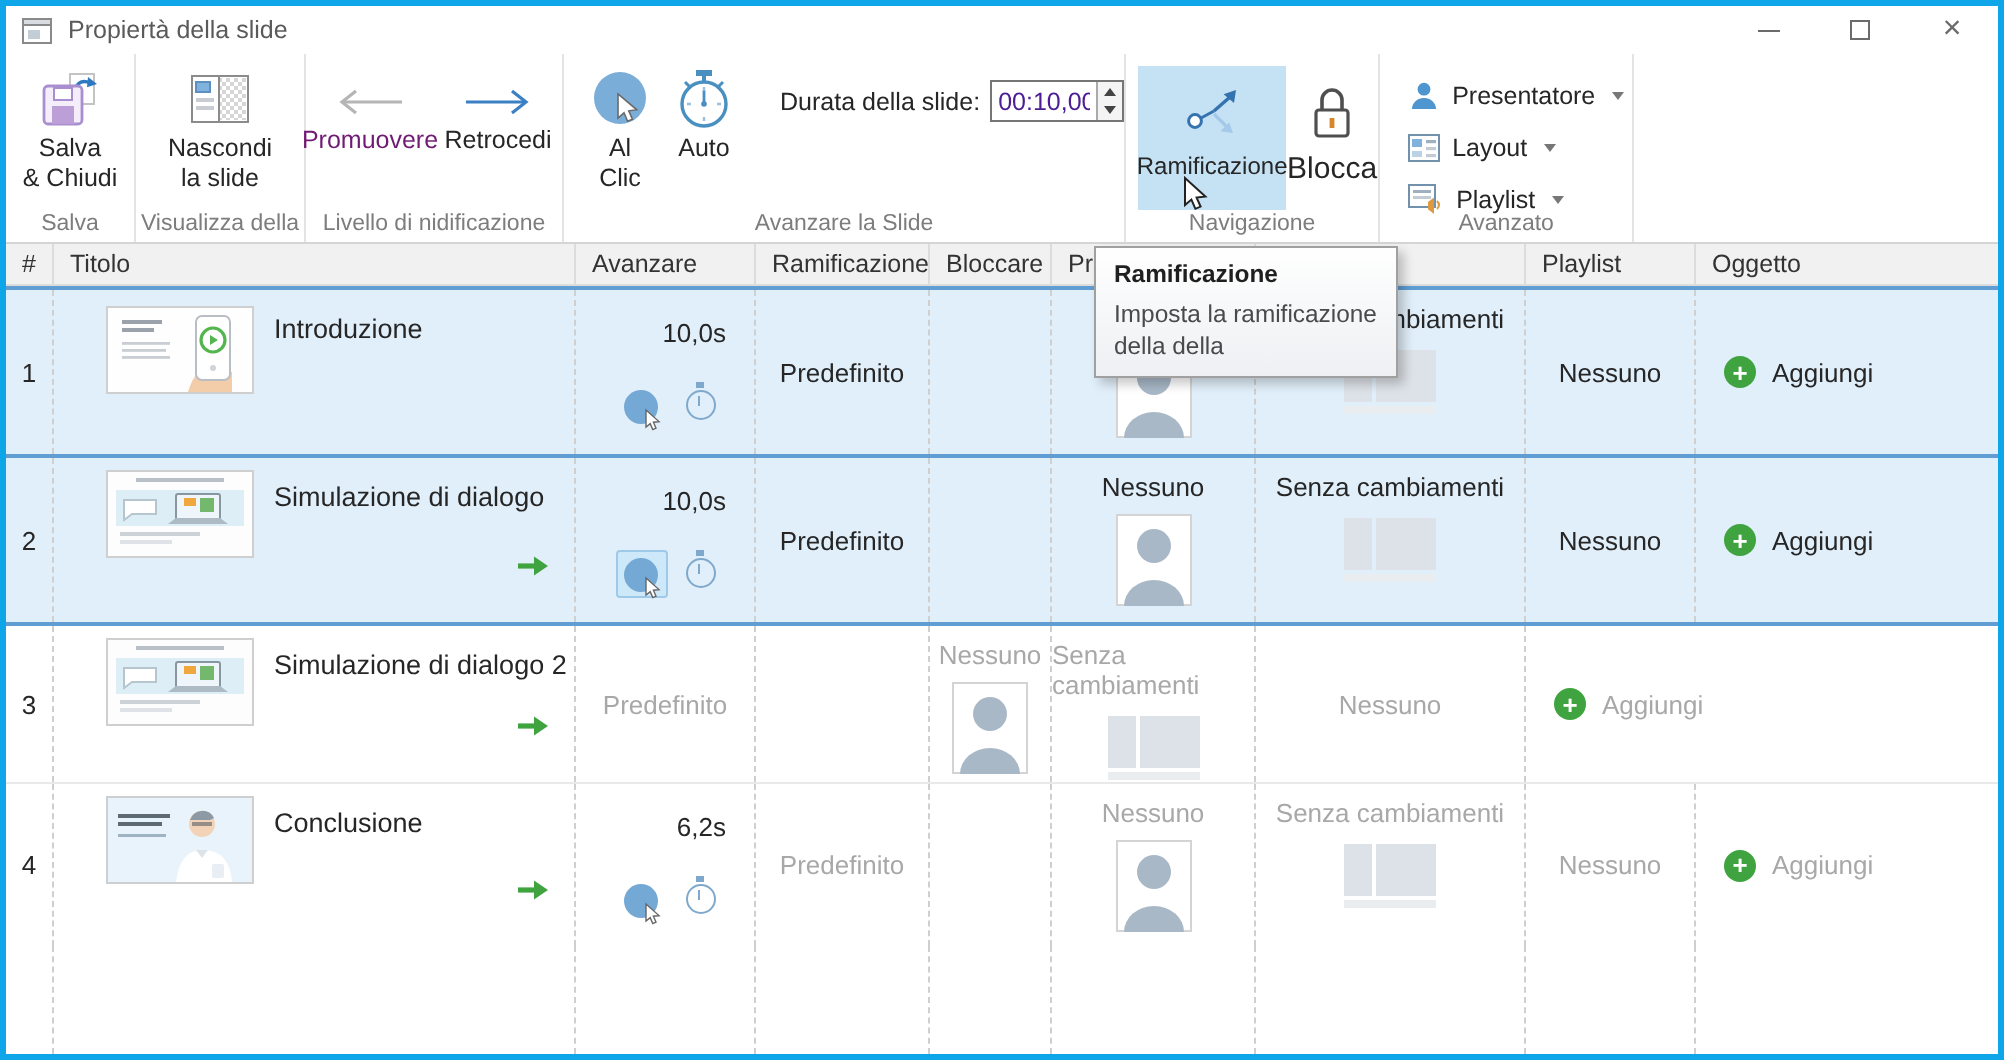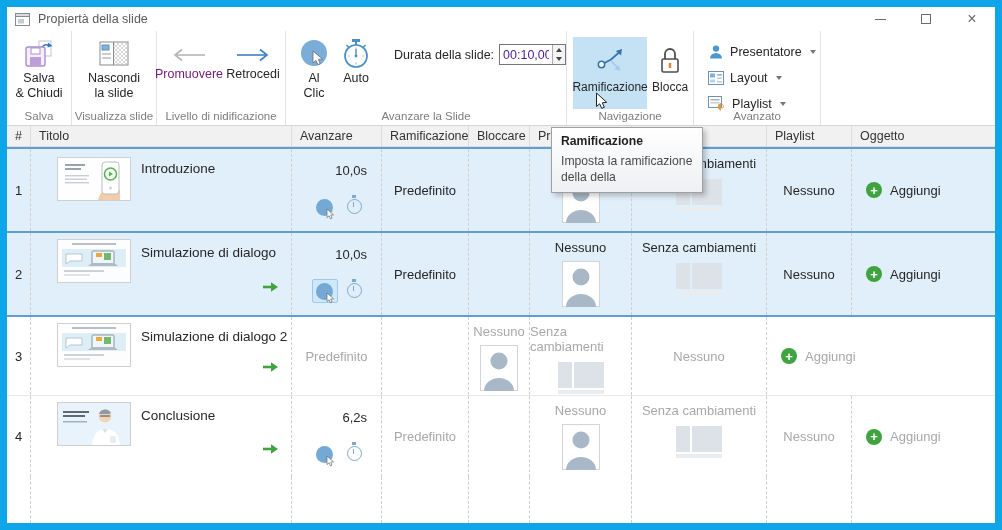--- a/index.html
+++ b/index.html
@@ -1,17 +1,17 @@
 <!DOCTYPE html>
 <html><head>
 <meta charset="utf-8">
 <style>
   html,body{margin:0;padding:0;background:#ffffff;}
   *{box-sizing:border-box;}
-  .window{position:relative;width:1002px;height:530px;border:7px solid #0ea5e9;background:#fff;
+  .window{position:relative;width:1002px;height:530px;border:3px solid #0ea5e9;background:#fff;
     font-family:"Liberation Sans",sans-serif;font-size:13px;color:#262626;display:flex;flex-direction:column;overflow:hidden;}
 
   
   .titlebar{flex:0 0 24px;display:flex;align-items:center;padding-left:8px;}
   .title-text{margin-left:8px;color:#5a5a5a;font-size:12.5px;}
   .win-controls{margin-left:auto;display:flex;height:100%;}
   .wc{width:46px;display:flex;align-items:center;justify-content:center;color:#6b6b6b;cursor:default;}
   .wc-min i{display:block;width:11px;height:1px;background:#6b6b6b;}
   .wc-max i{display:block;width:10px;height:10px;border:1px solid #6b6b6b;}
   .wc-close{font-size:16px;line-height:1;}
@@ -33,21 +33,21 @@
   .disabled{color:#701a75;}
   .durbox{display:flex;align-items:center;margin-left:20px;margin-top:7px;font-size:12.5px;white-space:nowrap;}
   .spinbox{display:flex;border:1px solid #767676;margin-left:5px;height:21px;background:#fff;}
   .spinbox input{width:52px;border:none;outline:none;font:12.5px "Liberation Sans",sans-serif;padding:0 3px;color:#4c1d95;}
   .spincol{width:13px;display:flex;flex-direction:column;border-left:1px solid #ababab;}
   .spinup,.spindown{flex:1;display:flex;align-items:center;justify-content:center;background:#f4f4f4;}
   .tri-up{width:0;height:0;border-left:3.5px solid transparent;border-right:3.5px solid transparent;border-bottom:4px solid #444;}
   .tri-down{width:0;height:0;border-left:3.5px solid transparent;border-right:3.5px solid transparent;border-top:4px solid #444;}
   .rambtn{width:74px;height:72px;background:#c5e2f5;display:flex;flex-direction:column;align-items:center;padding-top:5px;font-size:12px;white-space:nowrap;}
   .rambtn .bicon{height:38px;}
-  .lockbtn{width:46px;height:72px;display:flex;flex-direction:column;align-items:center;padding-top:5px;font-size:12px;}
+  .lockbtn{width:46px;height:72px;display:flex;flex-direction:column;align-items:center;padding-top:5px;font-size:15px;}
   .lockbtn .bicon{height:38px;}
   .menubtn{display:flex;align-items:center;gap:6px;font-size:12.5px;height:20px;margin:3px 0 3px 14px;white-space:nowrap;}
   .caret{width:0;height:0;border-left:3.5px solid transparent;border-right:3.5px solid transparent;border-top:4px solid #777;margin-left:2px;}
 
   
   .grid{display:grid;grid-template-columns:24px 261px 90px 87px 61px 102px 135px 85px 155px;}
   .thead{flex:0 0 21px;background:#f1f1f1;font-size:12.5px;color:#333;border-bottom:1px solid #dcdcdc;}
   .thead>div{border-right:1px solid #dcdcdc;display:flex;align-items:center;padding-left:8px;white-space:nowrap;overflow:hidden;}
   .thead>div:first-child{justify-content:center;padding-left:0;}
   .thead>div:last-child{border-right:none;}
@@ -152,21 +152,21 @@
               <rect x="14.5" y="2" width="13.5" height="21" fill="url(#chk)"></rect>
               <rect x="3" y="4" width="7" height="5" fill="#7fb2dc" stroke="#5d8fc0"></rect>
               <rect x="3" y="12" width="9" height="2" fill="#c9cdd2"></rect>
               <rect x="3" y="16" width="9" height="2" fill="#c9cdd2"></rect>
               <line x1="14.5" y1="1" x2="14.5" y2="24" stroke="#8b8b8b"></line>
             </svg>
         </span>
         <span>Nascondi</span>
         <span>la slide</span>
       </div>
-      <div class="glabel">Visualizza slide</div>
+      <div class="glabel">Visualizza della</div>
     </div>
 
     <div class="rgroup g3">
       <div class="arrowbtn disabled">
         <span class="aicon">
           <svg width="34" height="14">
               <path d="M33 7 H4" stroke="#b5b5b5" stroke-width="1.6" fill="none"></path>
               <path d="M10 1.5 L3 7 l7 5.5" stroke="#b5b5b5" stroke-width="1.6" fill="none"></path>
             </svg>
         </span>

